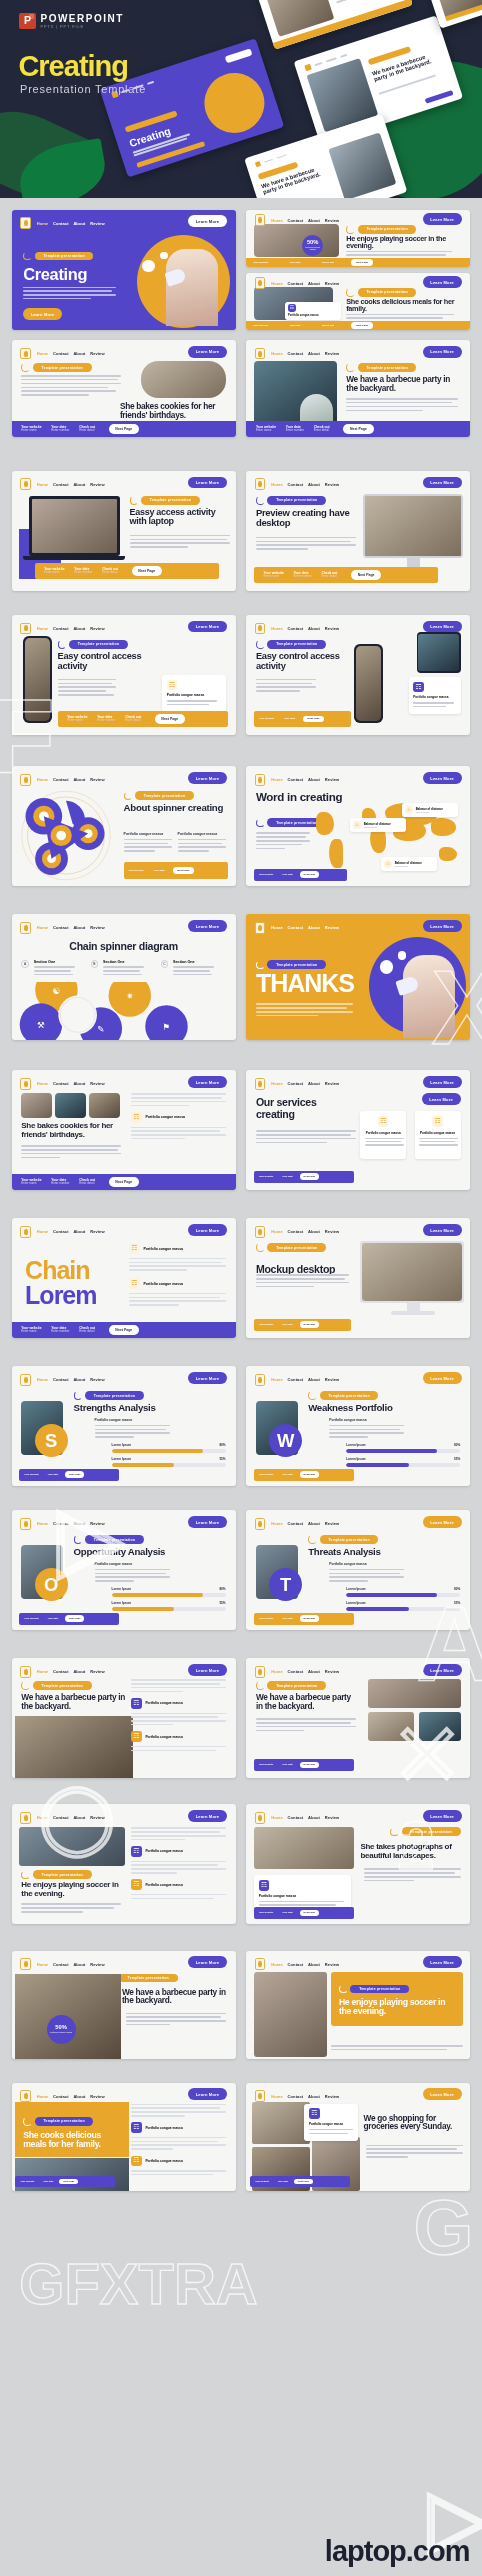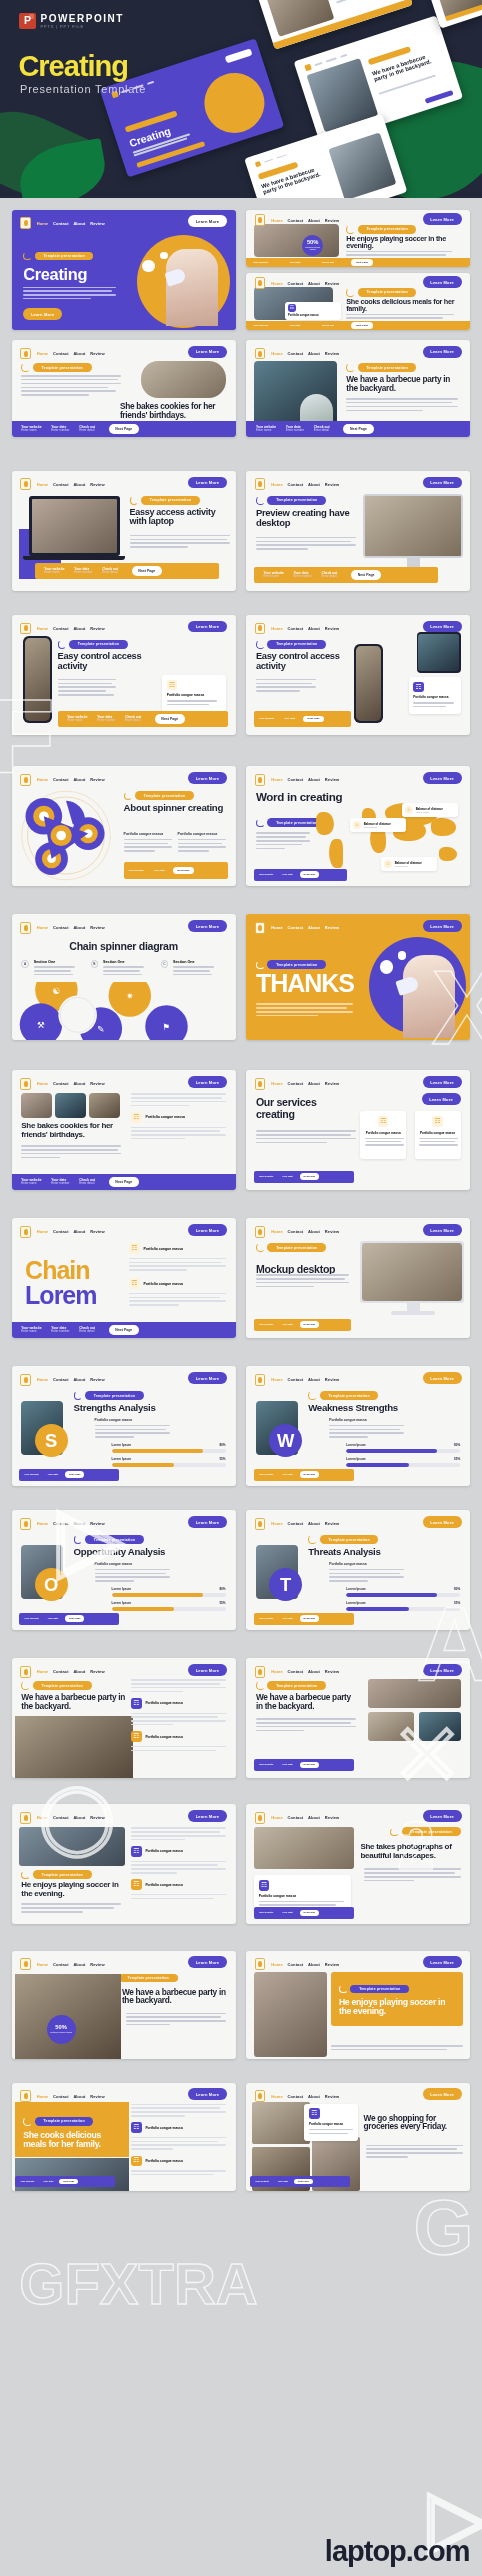--- a/index.html
+++ b/index.html
@@ -1089,21 +1089,21 @@
             <span>Review</span>
           </div>
         </div>
       <div class="btn-learn orange">Learn More</div>
       <div class="photo g6" style="position:absolute;left:9.7px;top:35px;width:42px;height:54px;"></div>
       <div class="swot-letter pp" style="left:23px;top:58px;width:33px;height:33px;font-size:18.4px;">W</div>
       <div class="badge" style="position:absolute;left:62px;top:25px;">
           <div class="bk"></div>
           <div class="bp">Template presentation</div>
         </div>
-      <div class="s-title" style="position:absolute;left:62px;top:37px;font-size:9.7px;">Weakness Strengths</div>
+      <div class="s-title" style="position:absolute;left:62px;top:37px;font-size:9.7px;">Weakness Portfolio</div>
       <div style="position:absolute;left:83px;top:52px;width:75px;">
         <div class="mini-title" style="font-size:3.3px;">Portfolio congue massa</div>
         <div class="tl" style="width:75px"></div>
           <div class="tl" style="width:71px"></div>
           <div class="tl" style="width:75px"></div>
           <div class="tl" style="width:39px"></div>
       </div>
       <div style="position:absolute;left:100px;top:77px;width:114px;">
         <div class="pctrow">
             <b style="font-size:3.1px">Lorem Ipsum</b>
@@ -1563,21 +1563,21 @@
       <div class="btn-learn orange">Learn More</div>
       <div class="photo g5" style="position:absolute;left:5.8px;top:19.3px;width:58px;height:42px;border-radius:1.9px;"></div>
       <div class="photo g3" style="position:absolute;left:5.8px;top:64px;width:58px;height:44px;border-radius:1.9px;"></div>
       <div class="photo g1" style="position:absolute;left:66px;top:54px;width:48px;height:54px;border-radius:1.9px;"></div>
       <div class="icon-card" style="position:absolute;left:58px;top:21px;width:54px;">
         <div class="ic-sq">☶</div>
         <div style="font-size:3px;font-weight:bold;margin-top:2.9px;">Portfolio congue massa</div>
         <div class="tl" style="width:44px;margin-top:2.9px;"></div>
           <div class="tl" style="width:39px"></div>
       </div>
-      <div class="s-title" style="position:absolute;right:7.7px;top:31px;font-size:8.3px;width:99px;">We go shopping for groceries every Friday.</div>
+      <div class="s-title" style="position:absolute;right:7.7px;top:31px;font-size:8.3px;width:99px;">We go shopping for groceries every Sunday.</div>
       <div style="position:absolute;right:7.7px;top:62px;width:97px;">
         <div class="tl" style="width:97px"></div>
           <div class="tl" style="width:91px"></div>
           <div class="tl" style="width:97px"></div>
           <div class="tl" style="width:42px"></div>
       </div>
       <div class="footbar" style="left:3.9px;bottom:3.9px;width:100px;border-radius:1.9px;height:10.6px;">
         <div class="fb-item" style="margin-left:4.8px;">
             <div class="t1" style="font-size:2.3px">Your website</div>
           </div>

